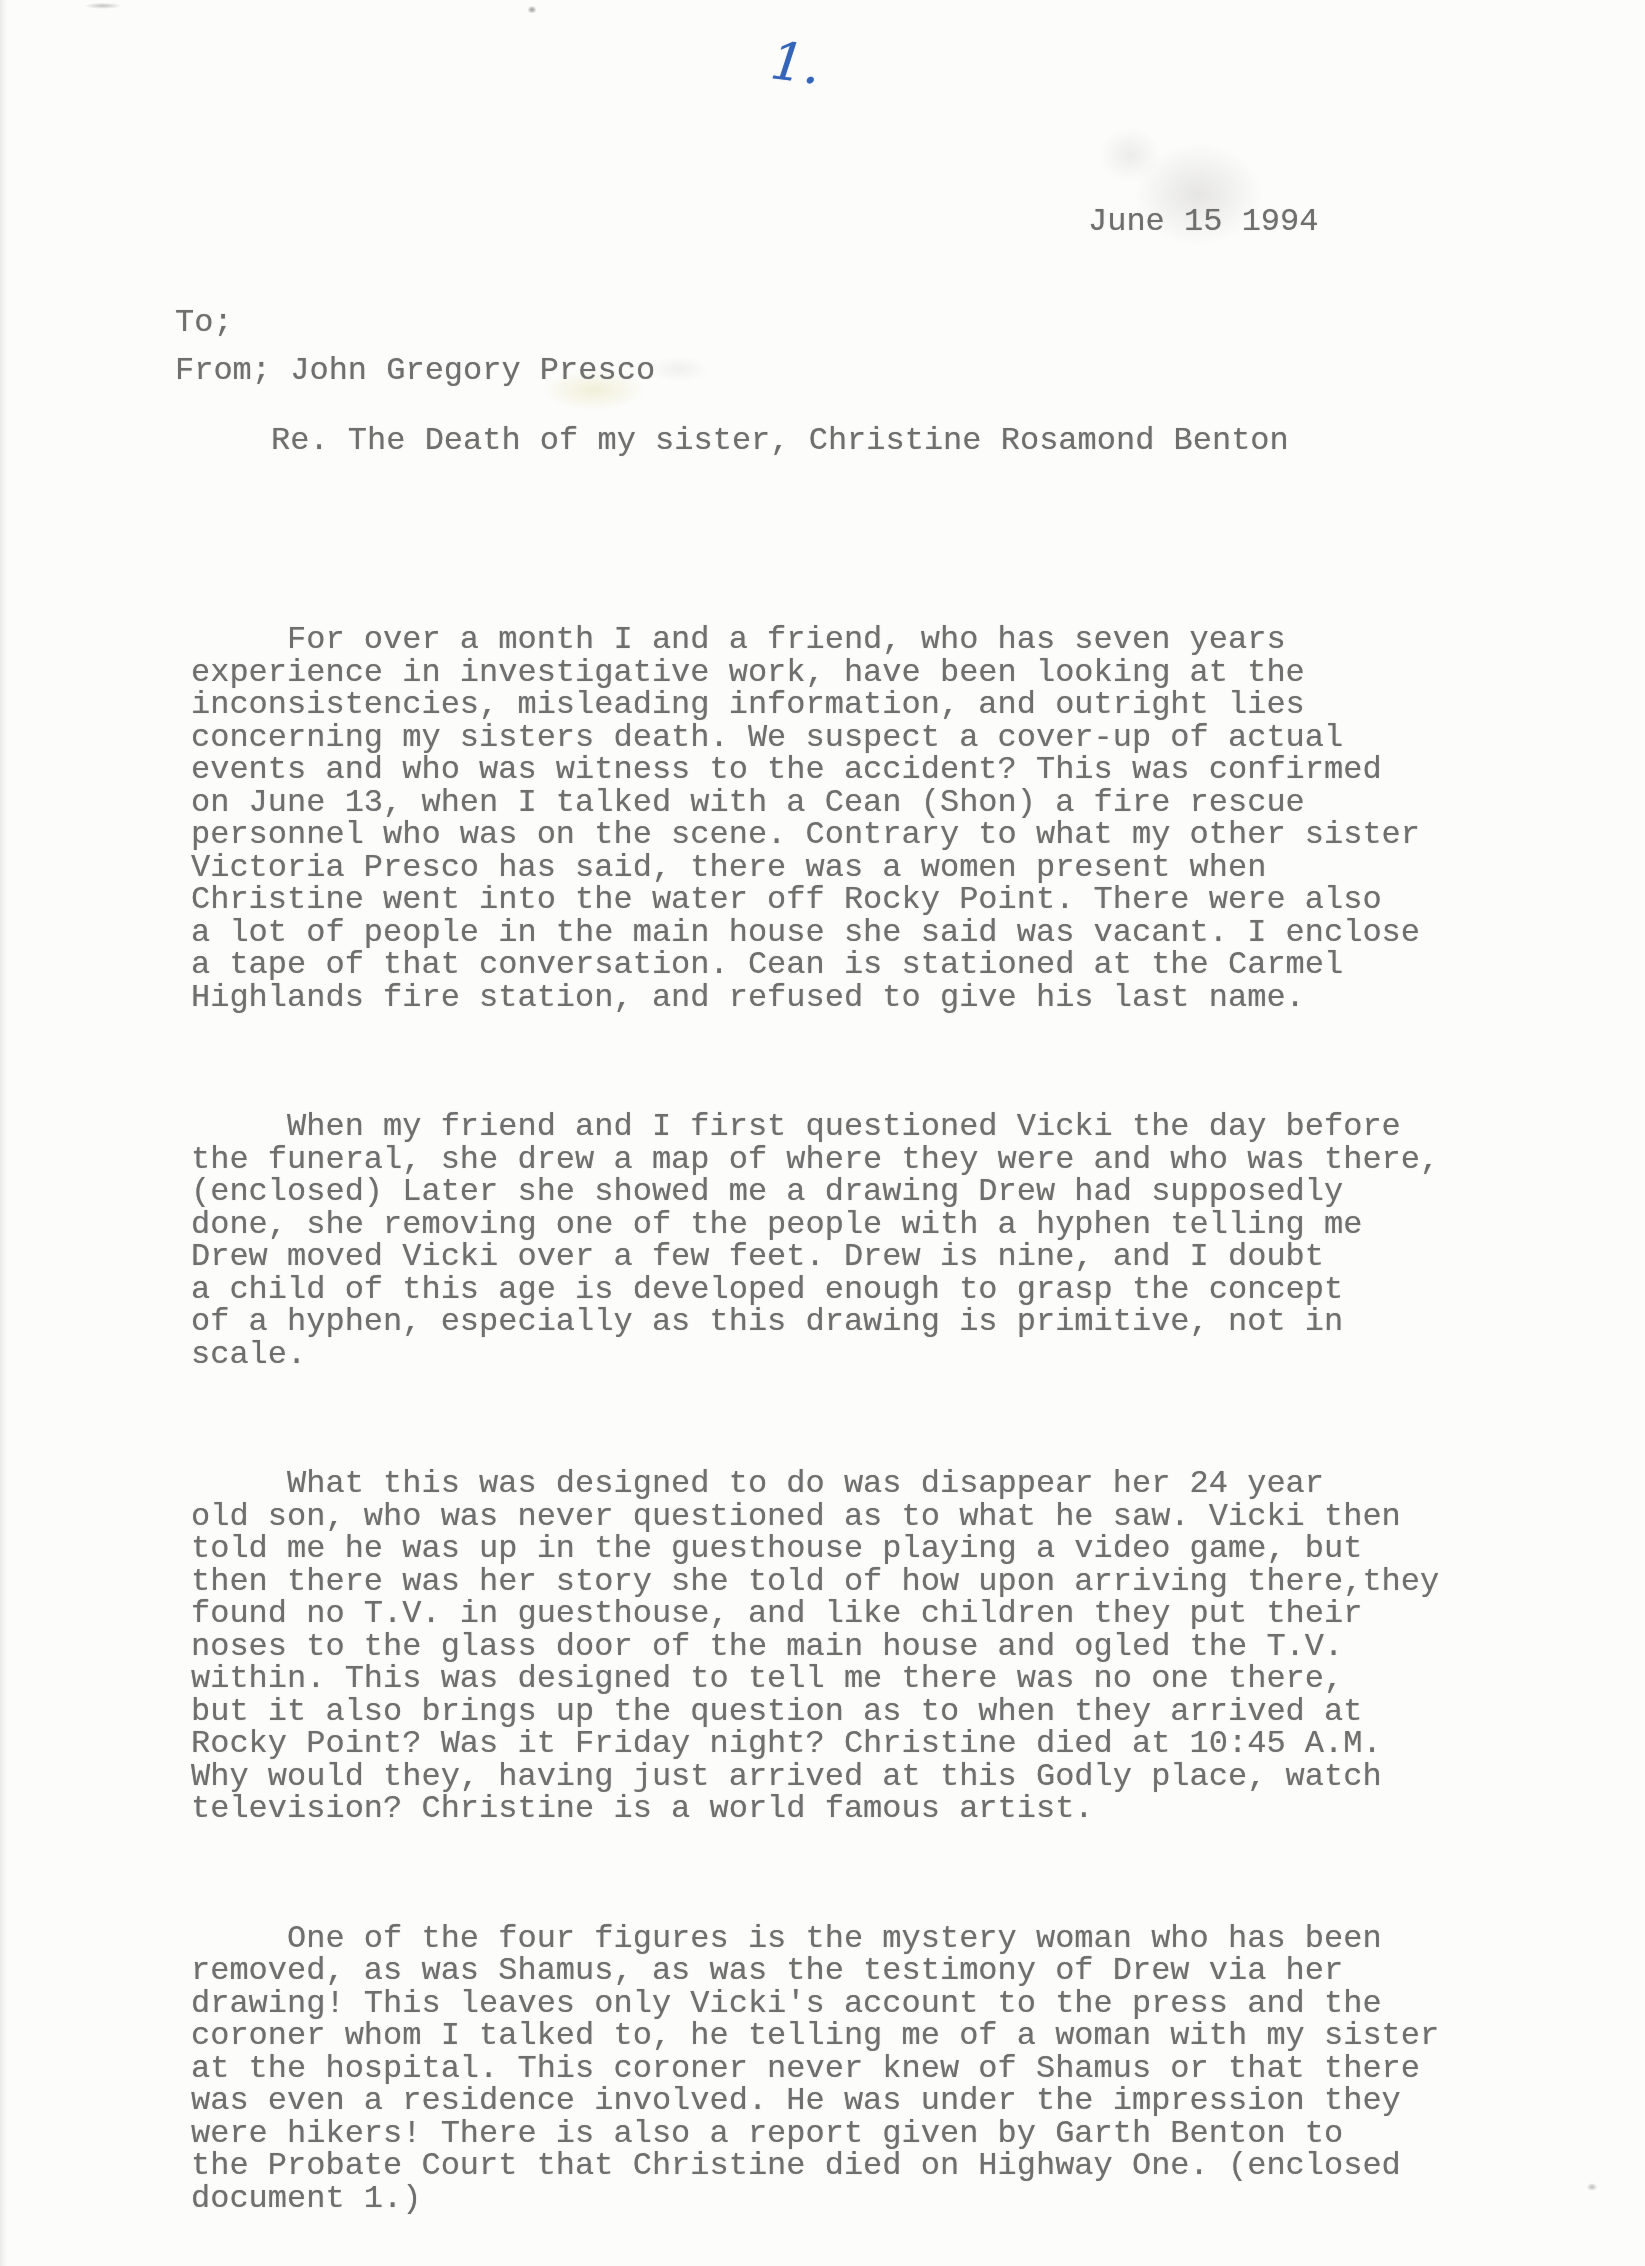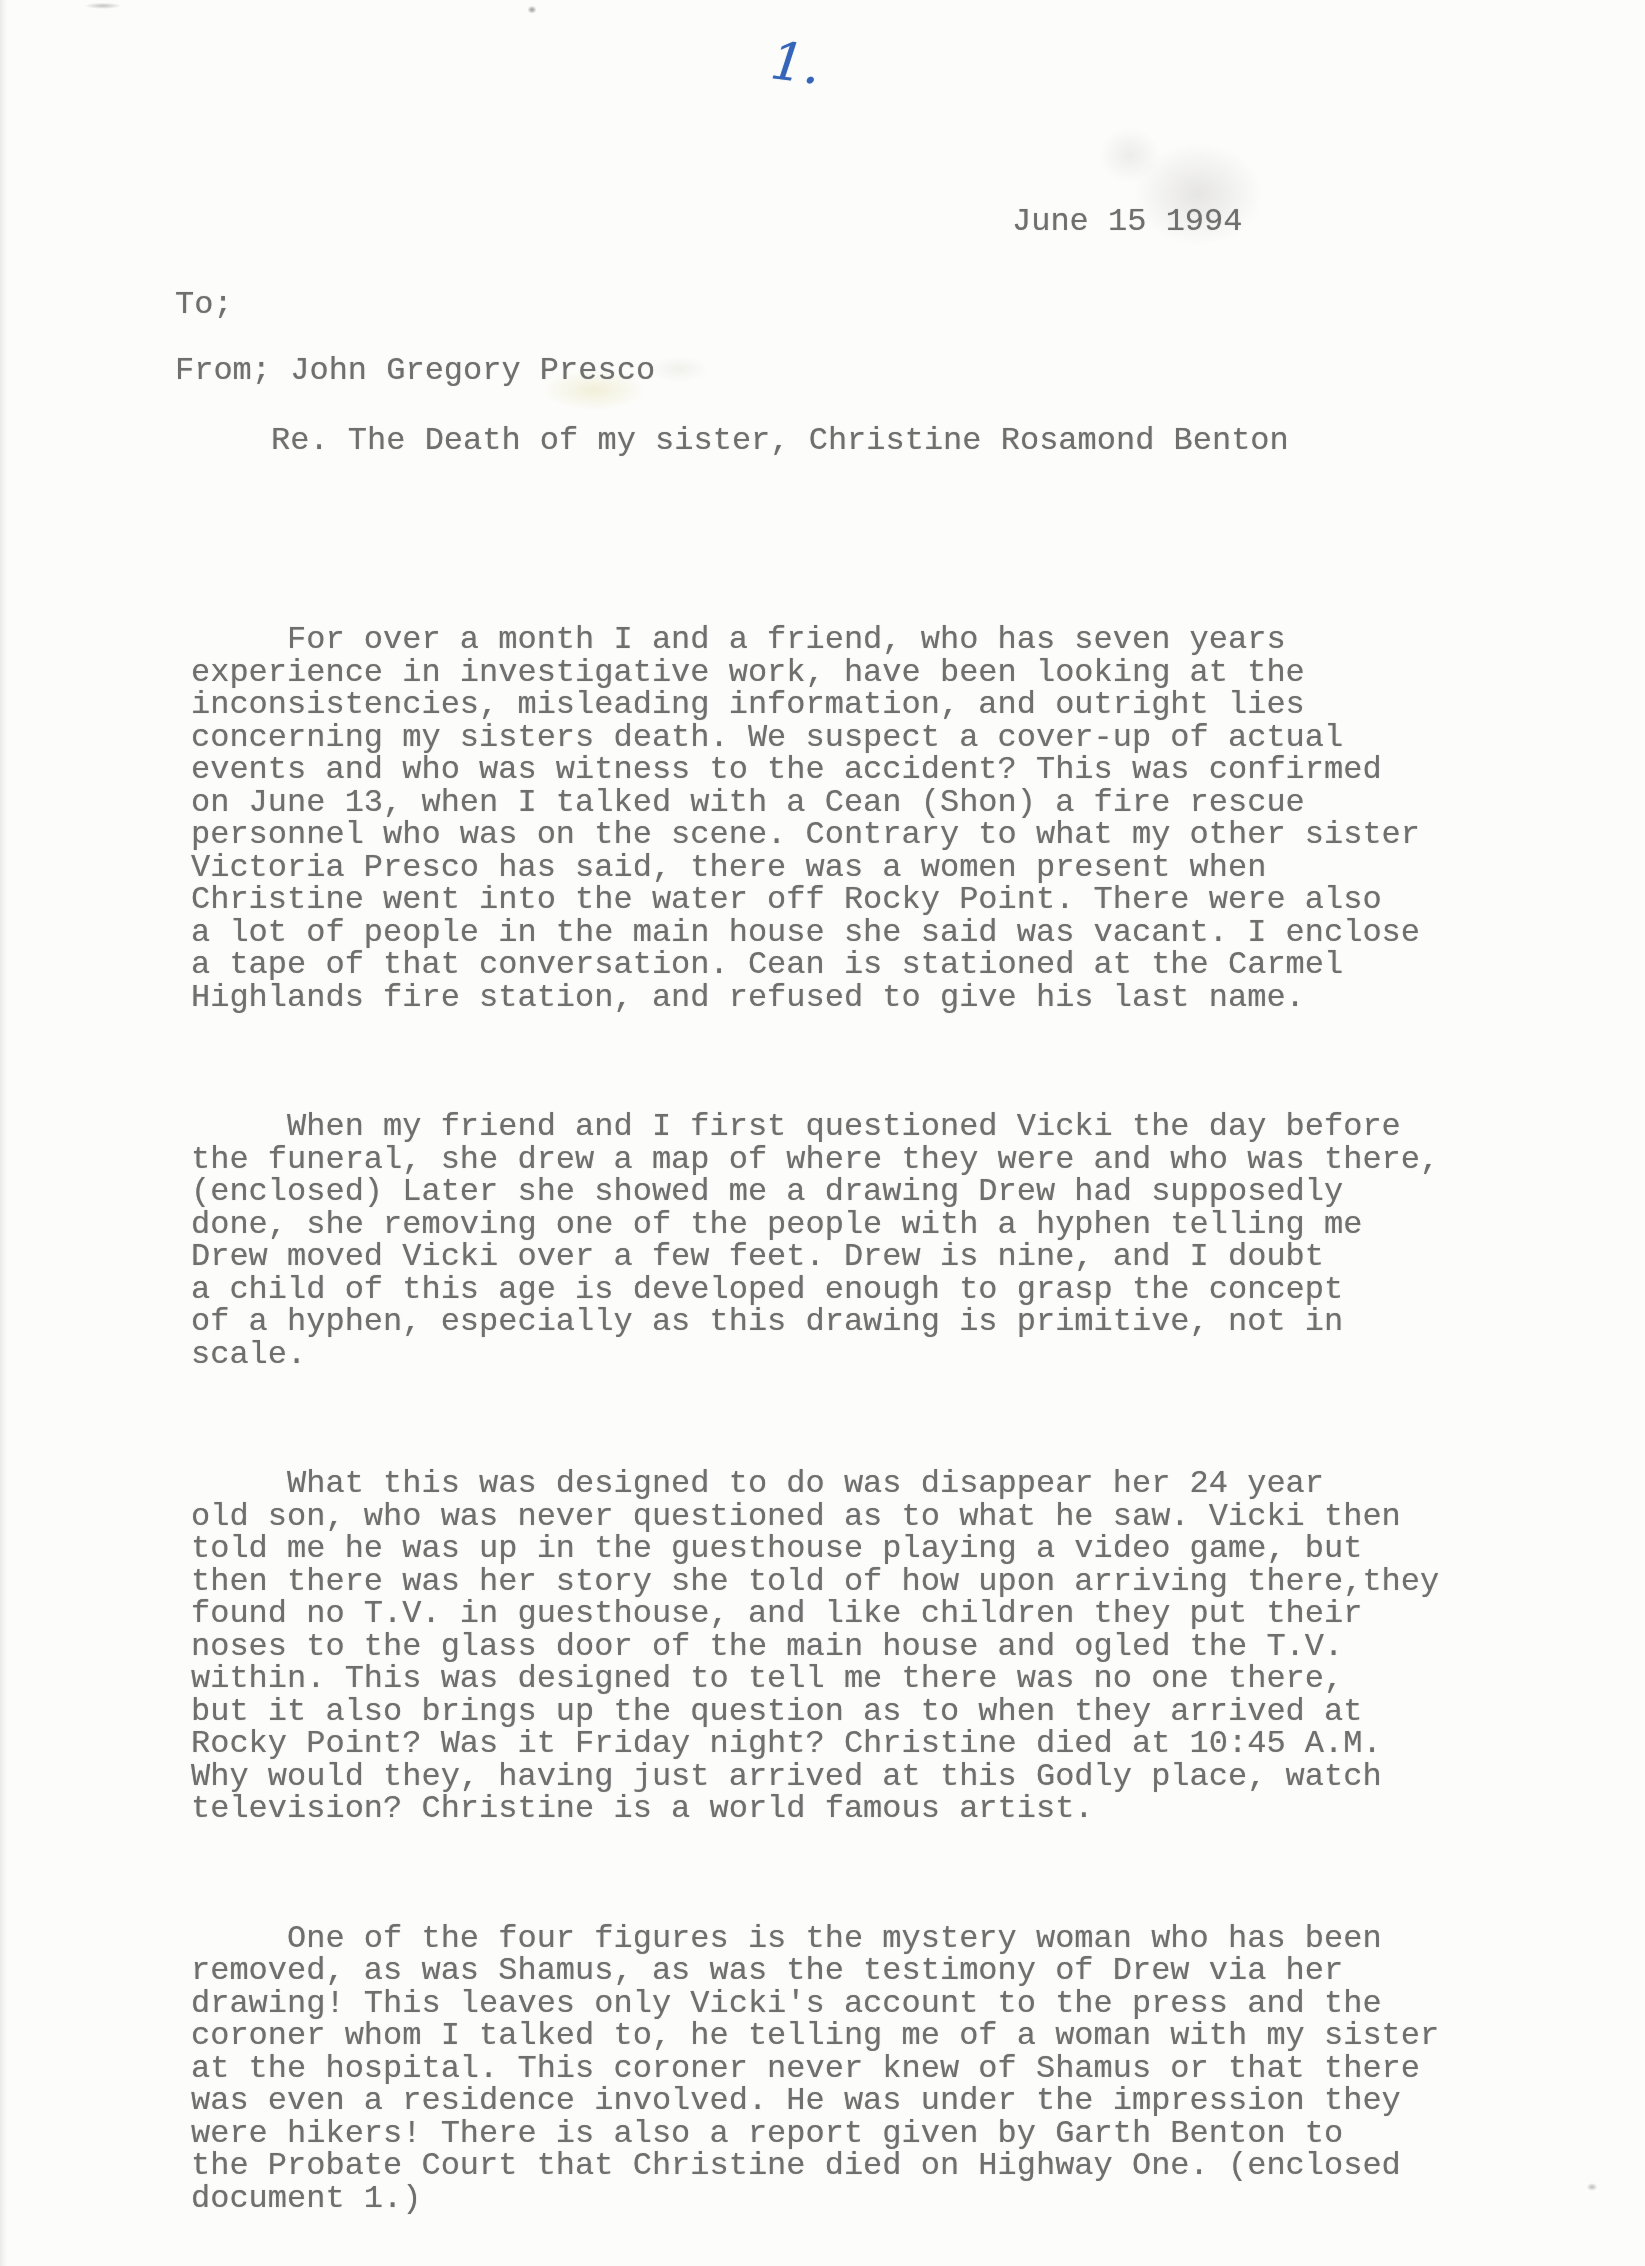--- a/index.html
+++ b/index.html
@@ -39,22 +39,22 @@
     position: absolute;
     left: 771px;
     top: 33px;
     font-family: "DejaVu Serif", serif;
     font-style: italic;
     font-size: 52px;
     color: #3565b8;
     transform: rotate(7deg);
     text-shadow: 0 0 1px rgba(53,101,184,0.6);
   }
-  .date-line  { left: 1012px; top: 206px; }
-  .to-line    { left: 175px;  top: 289px; }
+  .date-line  { left: 1088px; top: 206px; }
+  .to-line    { left: 175px;  top: 307px; }
   .from-line  { left: 175px;  top: 355px; }
   .re-line    { left: 271px;  top: 425px; }
   .body-block { left: 175px;  top: 543px; }
   .para { margin: 16px; }
 </style>
 </head>
 <body>
 
 <div class="paper">
 

